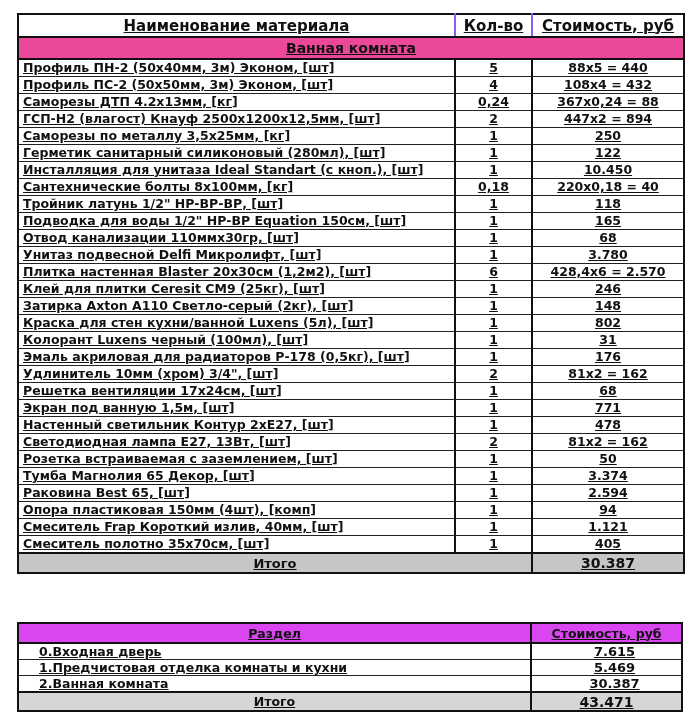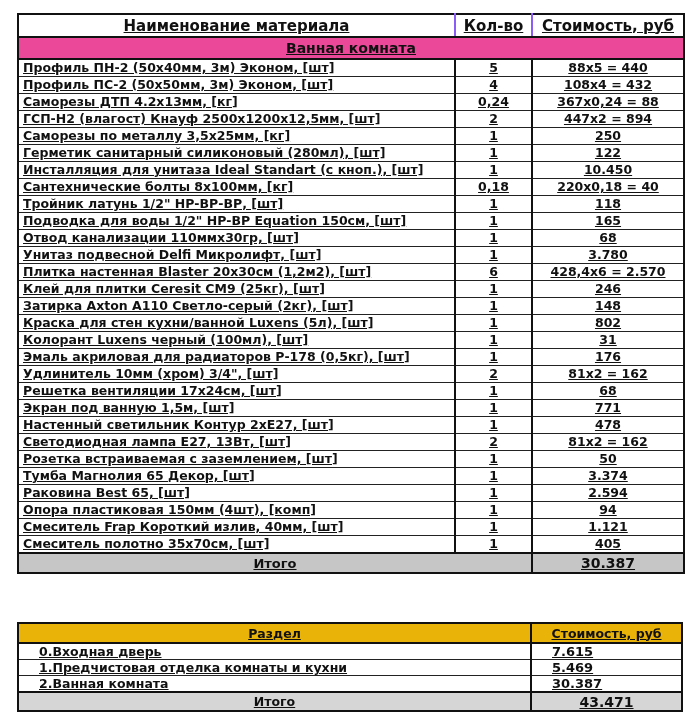--- a/index.html
+++ b/index.html
@@ -18,25 +18,25 @@
   #materials tr.section td { background: #ec4899; height: 20px; font-size: 14px;
                   text-align: center; border-bottom: 2px solid #111; }
   #materials tr.item td { height: 16px; font-size: 12.5px; line-height: 16px; }
   #materials tr.item td.qty, #materials tr.item td.cost { text-align: center; border-left: 2px solid #111; }
   #materials tr.total td { background: #c6c6c6; height: 18px; font-size: 13px;
                   text-align: center; border-top: 2px solid #111; }
   #materials tr.total td.tcost { border-left: 2px solid #111; font-size: 14px; }
   #summary { left: 17px; top: 622px; width: 664px; border: 2px solid #111; }
   #summary col.s1 { width: 513px; }
   #summary col.s2 { width: 151px; }
-  #summary th { background: #eab308; height: 18px; font-size: 12.5px; text-align: center;
+  #summary th { background: #d946ef; height: 18px; font-size: 12.5px; text-align: center;
                 border-bottom: 2px solid #111; }
   #summary th.s-cost { border-left: 2px solid #111; }
   #summary tr.row td { height: 15px; font-size: 12.5px; line-height: 15px; padding-left: 20px; }
-  #summary tr.row td.scost { text-align: left; border-left: 2px solid #111; font-size: 13px; }
+  #summary tr.row td.scost { text-align: center; border-left: 2px solid #111; font-size: 13px; }
   #summary tr.stotal td { background: #d6d6d6; height: 17px; font-size: 12.5px;
                 text-align: center; border-top: 2px solid #111; }
   #summary tr.stotal td.stcost { border-left: 2px solid #111; font-size: 14px; margin-left: 31px; }
 </style>
 </head>
 <body>
 
 <table id="materials">
   <colgroup>
       <col class="c1">

